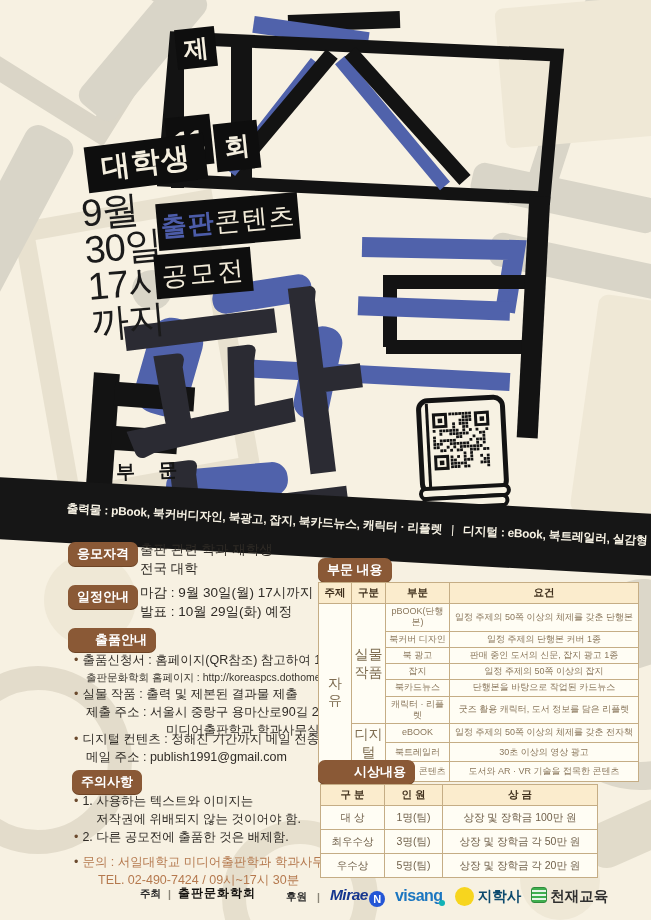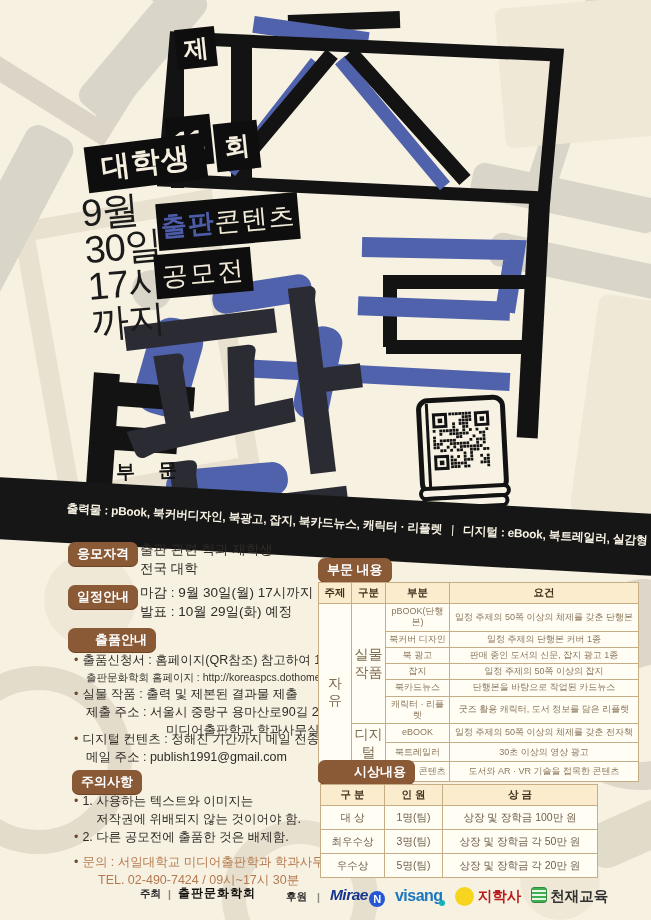--- a/index.html
+++ b/index.html
@@ -33,21 +33,21 @@
   .info-table td.grp{font-size:14px;color:#7e6c50;}
   .awards-table td{font-size:10.5px;height:19px;color:#6f5f49;}
   
   .footer-label{font-size:10.5px;font-weight:bold;color:#2a2a2a;}
   .host-name{font-family:"Liberation Serif",serif;font-size:12px;font-weight:bold;color:#14120f;letter-spacing:1px;}
   .logo-mirae{font-size:15.5px;font-weight:bold;font-style:italic;color:#16368e;letter-spacing:-0.5px;}
   .logo-mirae .nball{display:inline-flex;align-items:center;justify-content:center;width:16px;height:16px;border-radius:50%;background:#2456d6;color:#fff;font-size:11px;font-style:normal;margin-left:1px;vertical-align:-3px;}
   .logo-visang{font-size:16px;font-weight:bold;color:#1b76c0;letter-spacing:-0.5px;}
   .logo-visang .dot{display:inline-block;width:6px;height:6px;border-radius:50%;background:#12b3b6;margin-left:-4px;vertical-align:-5px;}
   .logo-jihak .bubble{display:inline-block;width:19px;height:19px;border-radius:50%;background:#f7d51e;vertical-align:-5px;margin-right:4px;}
-  .logo-jihak .t{font-size:14.5px;font-weight:bold;color:#b91c1c;}
+  .logo-jihak .t{font-size:14.5px;font-weight:bold;color:#0c4a6e;}
   .logo-chunjae .book{display:inline-block;width:14px;height:14px;border-radius:3px;background:repeating-linear-gradient(#3faf4f 0 2px,#e8f5e9 2px 4px);border:1px solid #2e8b3c;vertical-align:-2px;margin-right:3px;}
   .logo-chunjae .t{font-size:14.5px;font-weight:bold;color:#2f2f2f;}
 </style>
 </head>
 <body>
 
 <div class="poster">
 
   <svg class="abs" width="651" height="920" viewBox="0 0 651 920" aria-hidden="true">
     <g fill="none" stroke="#dad5c7" stroke-width="22">

